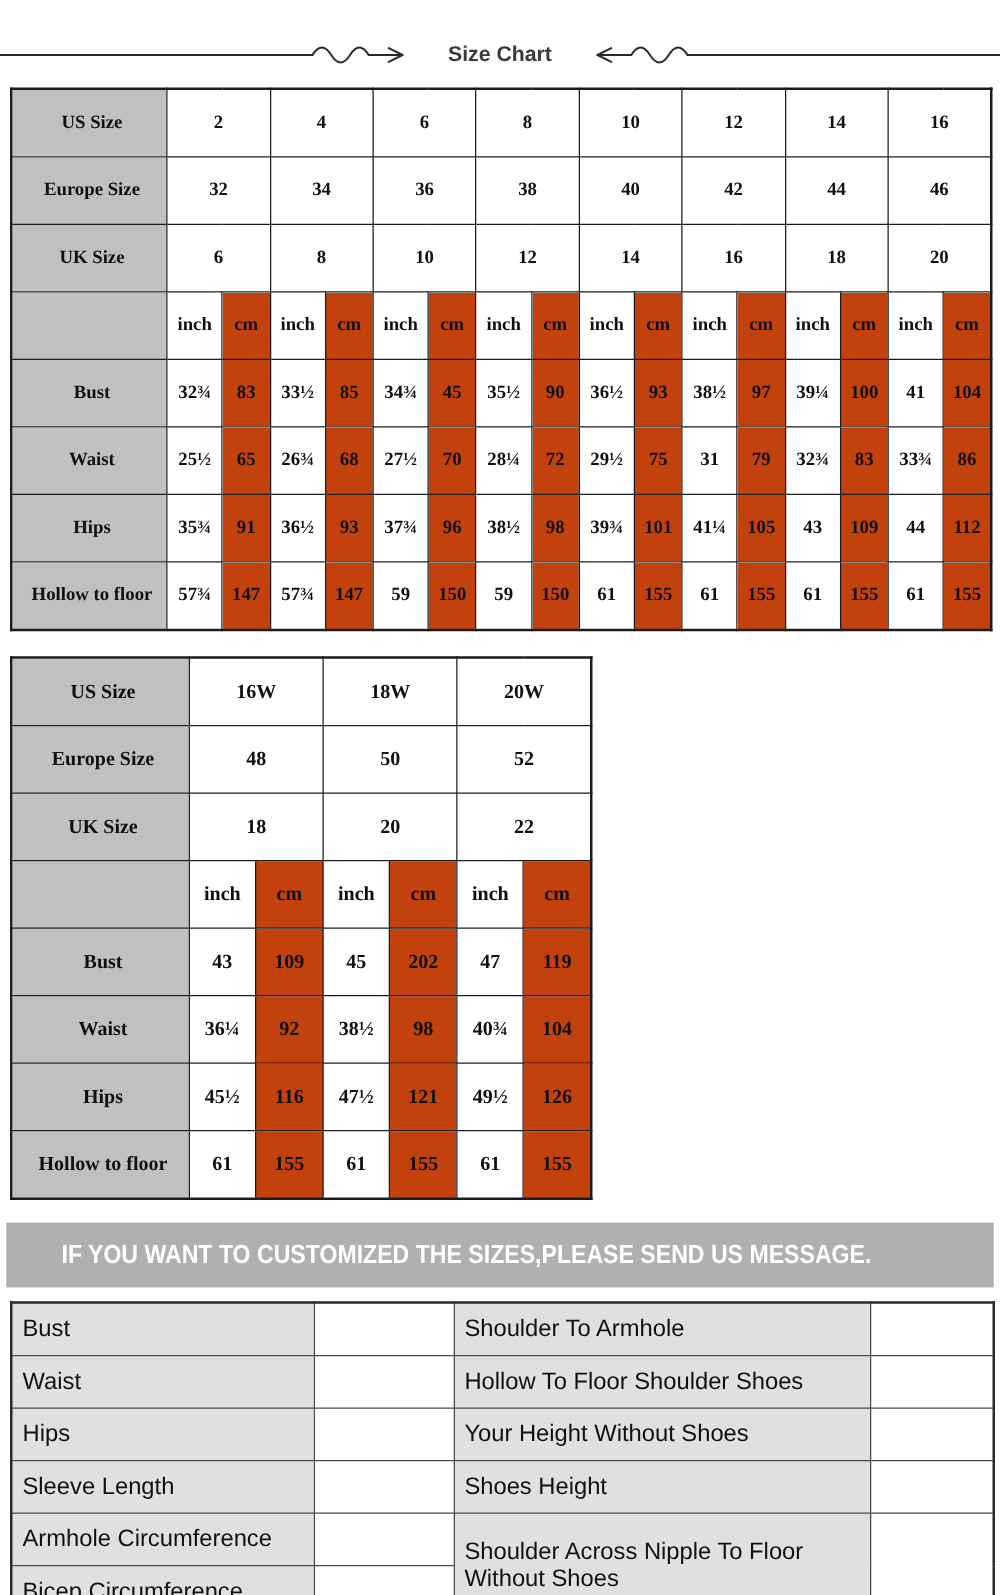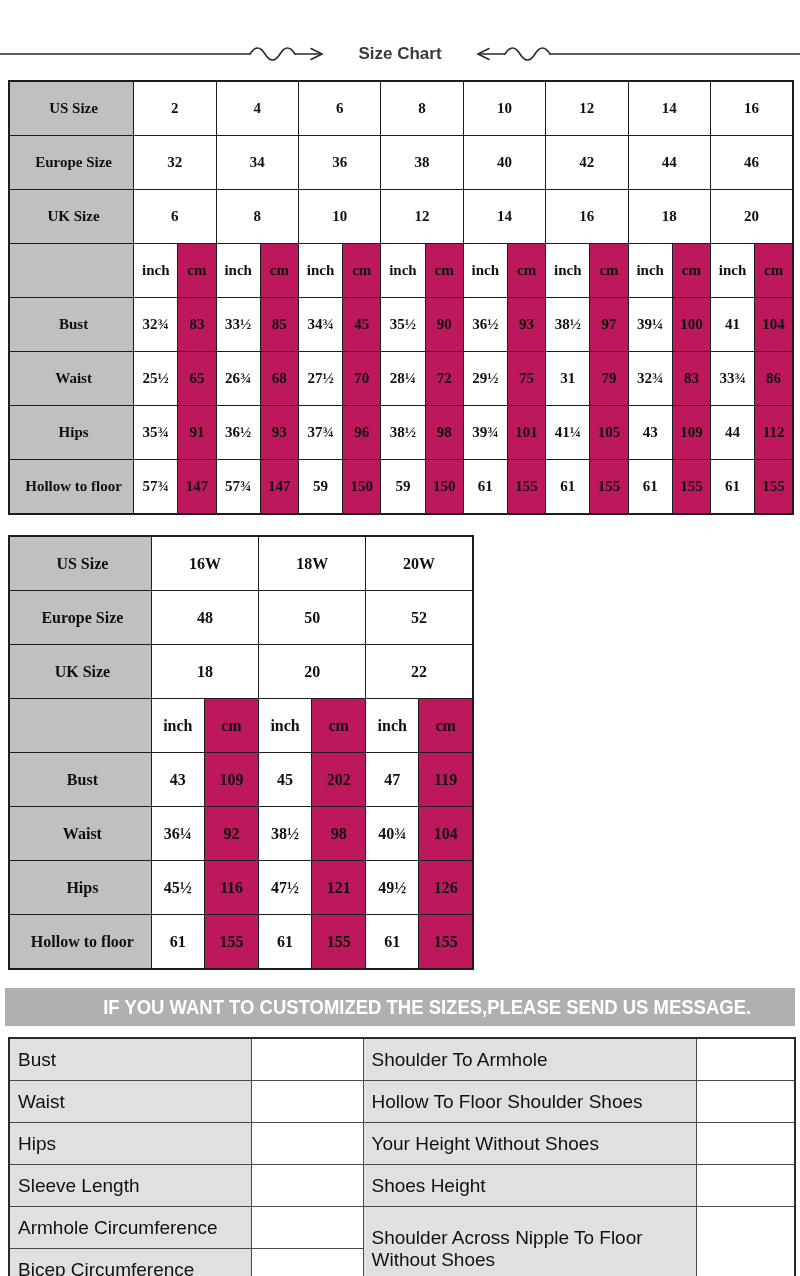--- a/index.html
+++ b/index.html
@@ -1,41 +1,41 @@
 <!DOCTYPE html>
 <html><head>
 <meta charset="utf-8">
 <style>
   html,body{margin:0;padding:0;background:#fff;}
   .page{position:relative;width:800px;height:1276px;background:#ffffff;overflow:hidden;
         font-family:"Liberation Serif",serif;}
 
   
-  .header{display:flex;align-items:center;margin-top:42px;height:24px;}
+  .header{display:flex;align-items:center;margin-top:32px;height:24px;}
   .header svg{display:block;flex:0 0 auto;}
   .page-title{flex:1;text-align:center;font-family:"Liberation Sans",sans-serif;
               font-size:17px;font-weight:600;color:#3a3a3a;white-space:nowrap;}
 
   
   table.t{border-collapse:collapse;table-layout:fixed;background:#fff;
           border:2px solid #1c1c1c;}
   table.t td{border:1px solid #1c1c1c;text-align:center;vertical-align:middle;
              font-weight:bold;color:#101010;overflow:hidden;}
   td.lbl{background:#c0c0c0;text-align:left;padding-left:5px;margin-left:36px;}
-  td.cm{background:#be185d;}
+  td.cm{background:#c2410c;}
   td.inch,td.num{background:#ffffff;}
 
   .t1{margin:14px 0 0 8px;width:786px;font-size:15px;}
   .t1 td{height:51px;}
   .t2{margin:20px 0 0 8px;width:466px;font-size:16px;}
   .t2 td{height:51px;}
 
   
-  .banner{margin:18px 0 0 5px;width:790px;height:38px;background:#b0b0b0;
-          display:flex;align-items:center;justify-content:flex-end;}
+  .banner{margin:18px 0 0 5px;width:790px;height:52px;background:#b0b0b0;
+          display:flex;align-items:center;justify-content:flex-start;}
   .banner-text{display:inline-block;transform:scaleX(0.88);
                font-family:"Liberation Sans",sans-serif;font-weight:bold;
                font-size:21px;color:#ffffff;white-space:nowrap;letter-spacing:0;}
 
   
   table.form{margin:11px 0 0 8px;width:786px;border-collapse:collapse;table-layout:fixed;
              border:2px solid #2a2a2a;font-family:"Liberation Sans",sans-serif;
              font-size:19px;color:#111;}
   table.form td{border:1px solid #4a4a4a;height:39px;vertical-align:middle;}
   td.flbl{background:#e0e0e0;text-align:left;padding:0 6px 0 8px;}

